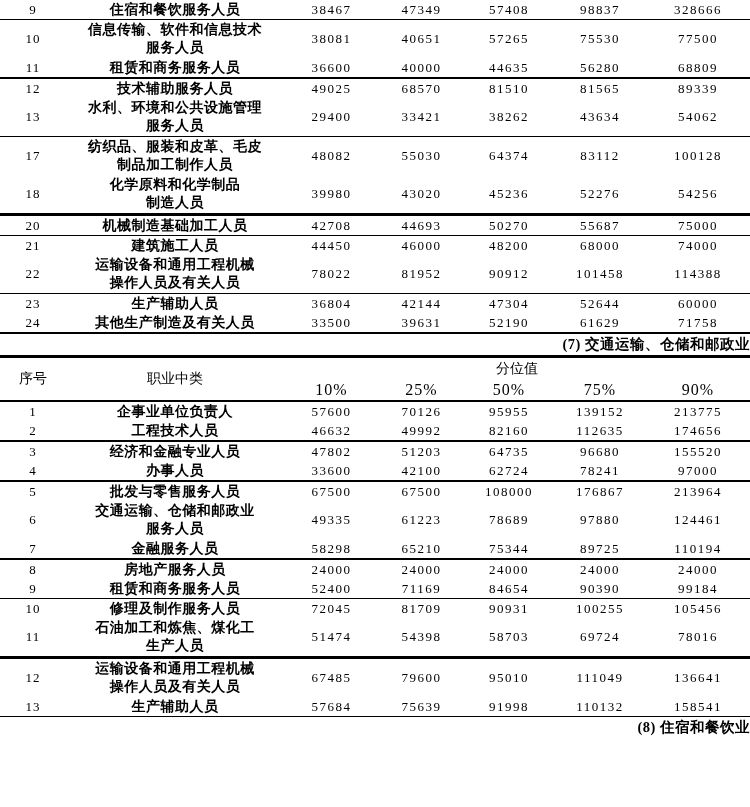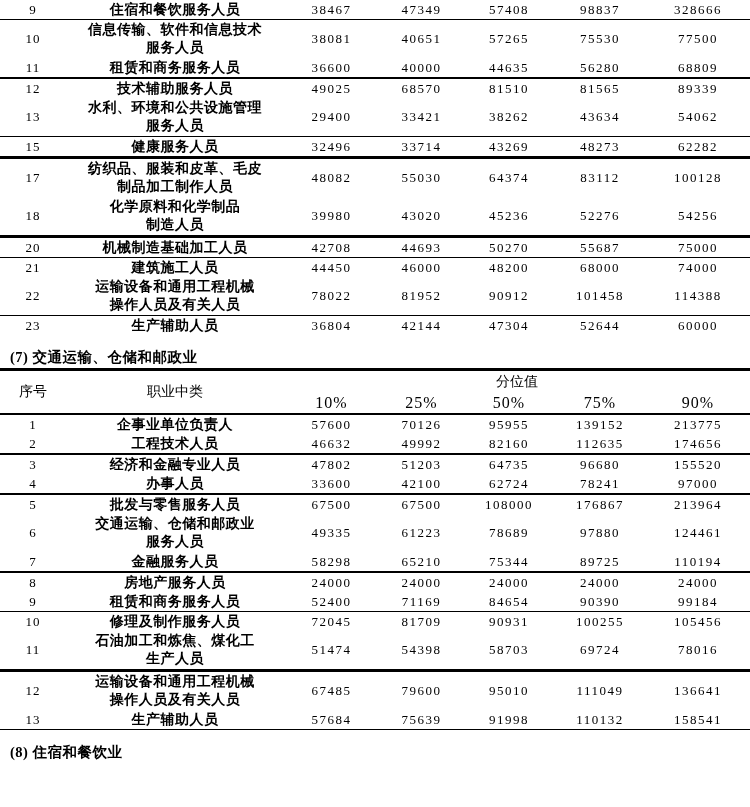--- a/index.html
+++ b/index.html
@@ -43,27 +43,26 @@
   td.num {
     font-size: 13px;
     letter-spacing: 1.5px;
   }
   tr.sep1 td { border-bottom: 1px solid #000; }
   tr.sep2 td { border-bottom: 2px solid #000; }
   tr.sep3 td { border-bottom: 3px solid #000; }
   .section-header {
     width: 750px;
     box-sizing: border-box;
-    text-align: left;
+    text-align: right;
     font-weight: bold;
     font-size: 14.5px;
     letter-spacing: 0.5px;
     padding: 2px 0 2px 10px;
     line-height: 17px;
-    margin-top: 12px;
   }
   .section-header.with-thick-bottom {
     border-bottom: 3px solid #000;
   }
   thead th.hb { border-bottom: 2px solid #000; }
   thead tr.hdr-top th { height: 21px; }
   thead tr.hdr-pct th { height: 21px; }
   th.pct {
     font-size: 16px;
     letter-spacing: 1px;
@@ -123,29 +122,20 @@
       <tr class="row-double sep1">
         <td class="no">13</td>
         <td class="occ">水利、环境和公共设施管理
 服务人员</td>
         <td class="num">29400</td>
         <td class="num">33421</td>
         <td class="num">38262</td>
         <td class="num">43634</td>
         <td class="num">54062</td>
       </tr>
-      <tr class="row-single sep3">
-        <td class="no">15</td>
-        <td class="occ">健康服务人员</td>
-        <td class="num">32496</td>
-        <td class="num">33714</td>
-        <td class="num">43269</td>
-        <td class="num">48273</td>
-        <td class="num">62282</td>
-      </tr>
       <tr class="row-double">
         <td class="no">17</td>
         <td class="occ">纺织品、服装和皮革、毛皮
 制品加工制作人员</td>
         <td class="num">48082</td>
         <td class="num">55030</td>
         <td class="num">64374</td>
         <td class="num">83112</td>
         <td class="num">100128</td>
       </tr>
@@ -188,20 +178,29 @@
         <td class="num">114388</td>
       </tr>
       <tr class="row-single">
         <td class="no">23</td>
         <td class="occ">生产辅助人员</td>
         <td class="num">36804</td>
         <td class="num">42144</td>
         <td class="num">47304</td>
         <td class="num">52644</td>
         <td class="num">60000</td>
+      </tr>
+      <tr class="row-single sep2">
+        <td class="no">24</td>
+        <td class="occ">其他生产制造及有关人员</td>
+        <td class="num">33500</td>
+        <td class="num">39631</td>
+        <td class="num">52190</td>
+        <td class="num">61629</td>
+        <td class="num">71758</td>
       </tr>
     </tbody>
 </table>
 
 <div class="section-header with-thick-bottom">(7) 交通运输、仓储和邮政业</div>
 
 <table>
   <colgroup>
     <col style="width:66px">
       <col style="width:218px">

